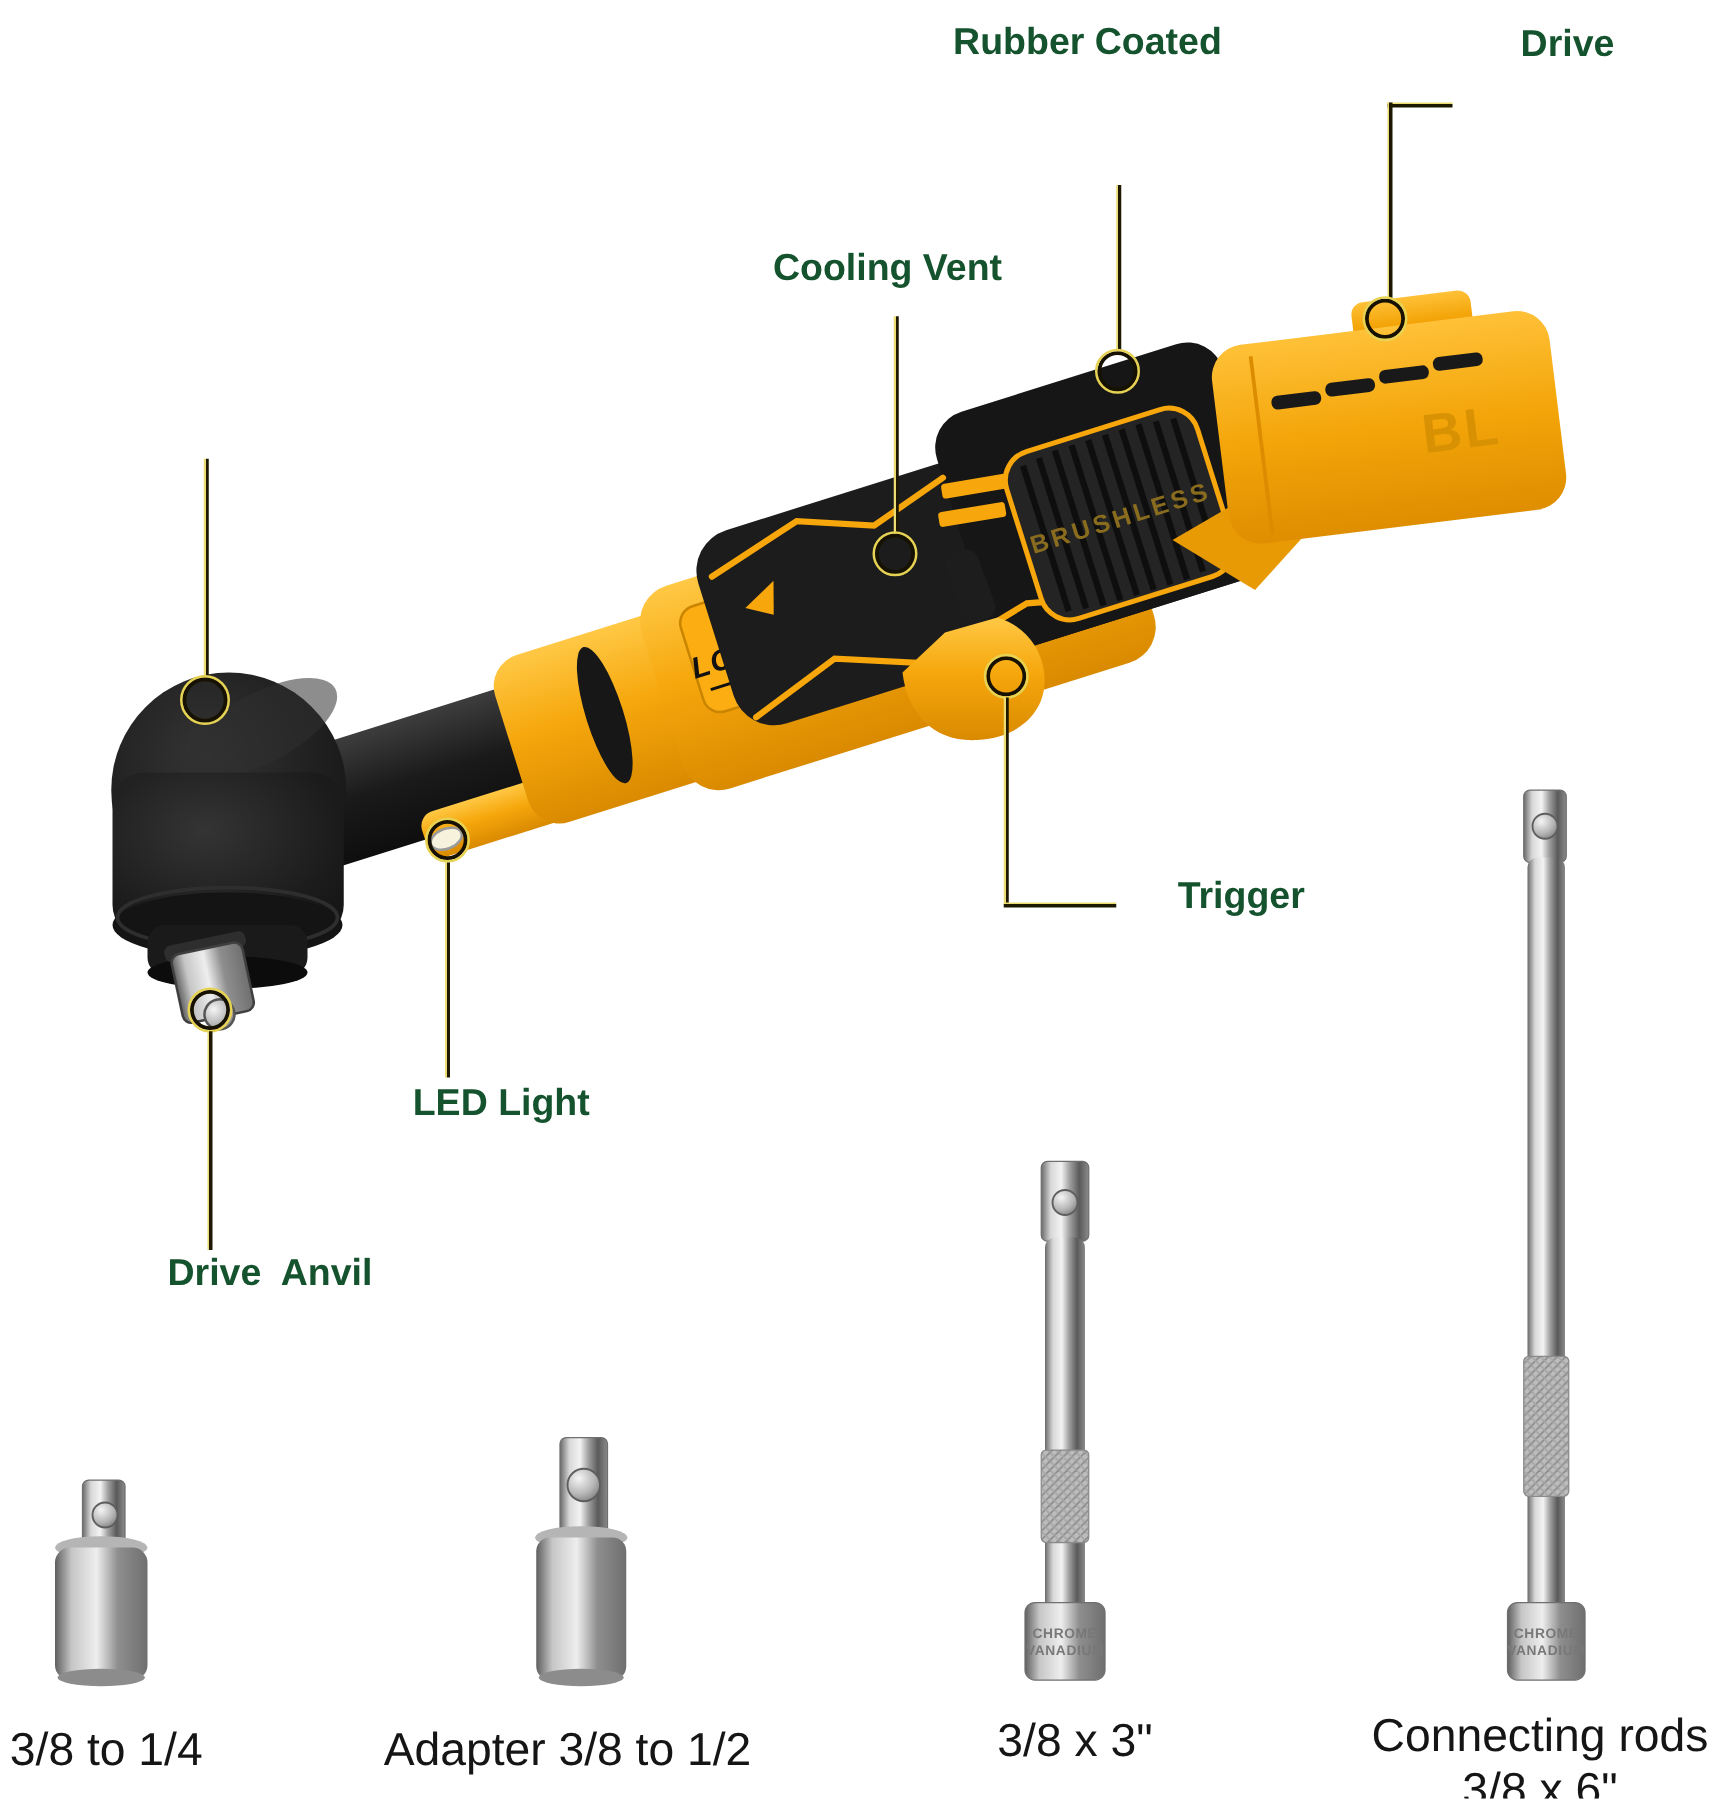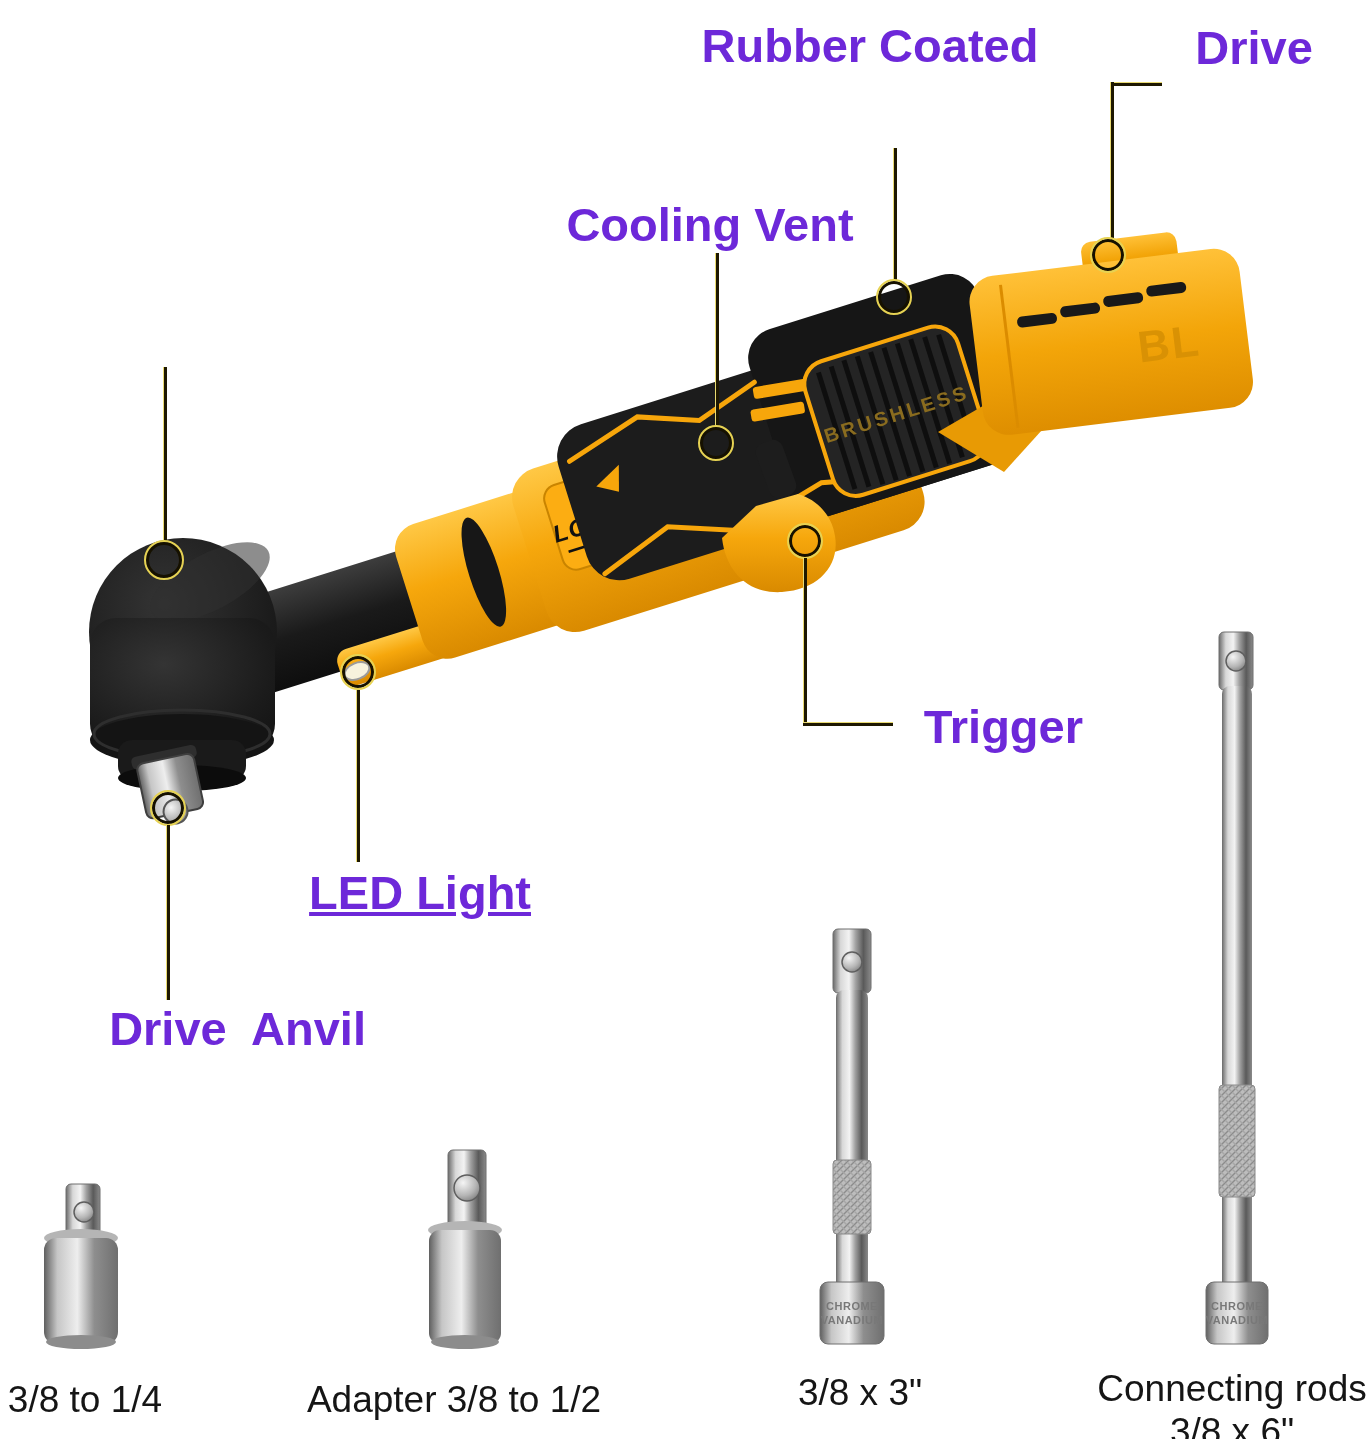--- a/index.html
+++ b/index.html
@@ -1,22 +1,22 @@
 <!DOCTYPE html>
 <html><head>
 <meta charset="utf-8">
 <style>
   html,body{margin:0;padding:0;background:#fff;}
   .stage{position:relative;width:1368px;height:1439px;background:#fff;overflow:hidden;
          font-family:"Liberation Sans",sans-serif;}
   .art{position:absolute;left:0;top:0;width:1368px;height:1439px;display:block;}
   
-  .co{position:absolute;text-align:center;color:#6d28d9;font-weight:700;font-size:47px;line-height:1.16;}
+  .co{position:absolute;text-align:center;color:#14532d;font-weight:700;font-size:30px;line-height:1.16;}
   .co.sp{line-height:1.44;}
-  .co.ta-l{text-align:right;}
+  .co.ta-l{text-align:center;}
   .co .pre{white-space:pre;}
   
   .cap{position:absolute;text-align:center;color:#151515;font-weight:400;font-size:37px;line-height:1.16;}
   
   .lv{position:absolute;width:4px;background:linear-gradient(to right,#EADB72 0 1.5px,#1E1800 1.5px 100%);}
   .lh{position:absolute;height:4px;background:linear-gradient(to bottom,#EADB72 0 1.5px,#1E1800 1.5px 100%);}
   
   .ring{position:absolute;width:26px;height:26px;border:3px solid #161100;outline:2px solid #E6D253;
         border-radius:50%;background:transparent;}
   .ring.lg{width:30px;height:30px;}
@@ -225,21 +225,21 @@
 
   <div class="ring" style="left:789px;top:525px;"></div>
   <div class="lv" style="left:803px;top:558px;height:166px;"></div>
   <div class="lh" style="left:803px;top:722px;width:90px;"></div>
   <div class="co ta-l" style="left:903px;top:700px;width:180px;">
     <div>Trigger</div>
   </div>
 
   <div class="ring" style="left:342px;top:656px;"></div>
   <div class="lv" style="left:356px;top:690px;height:172px;"></div>
-  <div class="co ta-l" style="left:271px;top:866px;width:260px;text-decoration:underline;">
+  <div class="co ta-l" style="left:271px;top:866px;width:260px;">
     <div>LED Light</div>
   </div>
 
   <div class="ring" style="left:152px;top:792px;"></div>
   <div class="lv" style="left:166px;top:825px;height:175px;"></div>
   <div class="co ta-l" style="left:46px;top:1002px;width:300px;margin-left:20px;">
     <div class="pre">Drive  Anvil</div>
   </div>
 
   <div class="cap" style="left:-60px;top:1379px;width:290px;">

